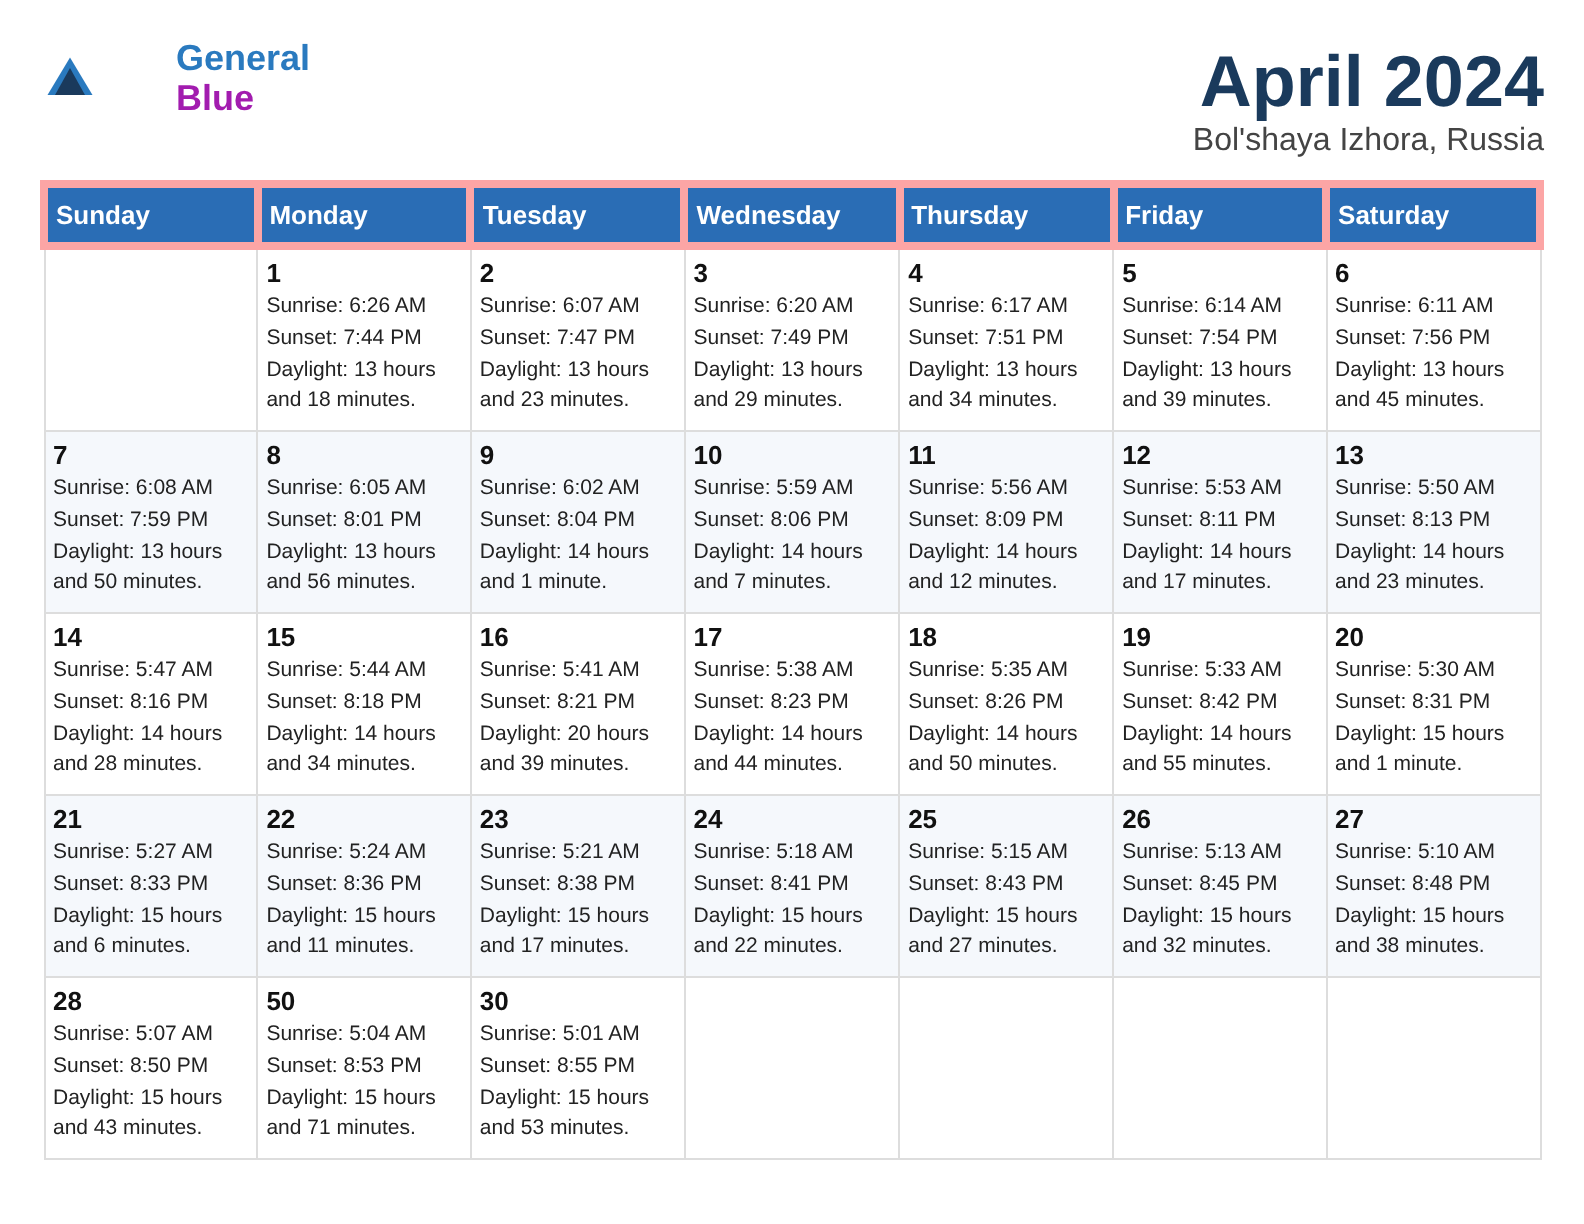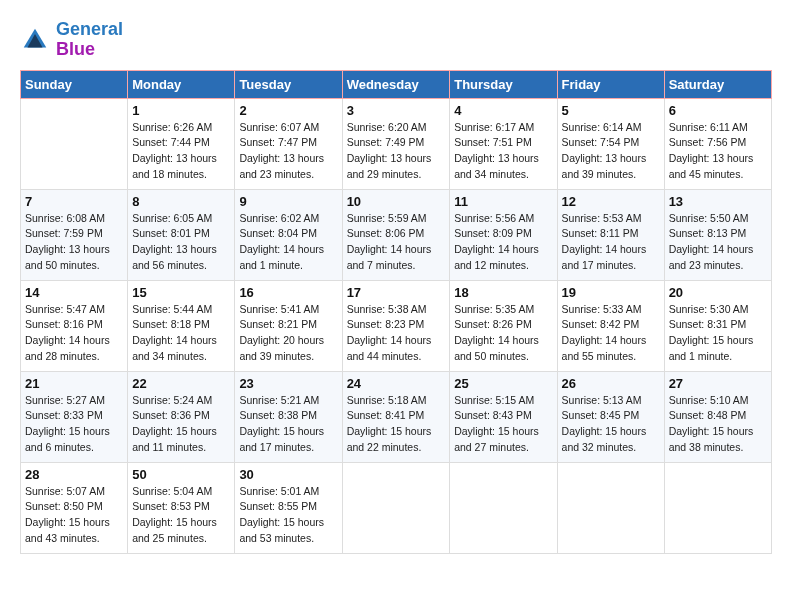--- a/index.html
+++ b/index.html
@@ -22,20 +22,21 @@
       gap: 6px;
     }
     .logo-text {
       font-size: 18px;
       font-weight: bold;
       color: #1a3a5c;
       line-height: 1.1;
     }
     .logo-text span {
       color: #2a7abf;
+      margin-left: 32px;
     }
     .logo-icon {
       width: 30px;
       height: 30px;
     }
     .title-block {
       text-align: right;
     }
     .title-month {
       font-size: 36px;
@@ -51,21 +52,21 @@
       border-collapse: collapse;
       font-size: 11px;
     }
     thead tr th {
       background-color: #2a6db5;
       color: #fff;
       padding: 6px 4px;
       text-align: left;
       font-size: 13px;
       font-weight: bold;
-      border: 1px solid #fca5a5;
+      border: 4px solid #fca5a5;
     }
     tbody tr {
       border-bottom: 1px solid #ccc;
     }
     tbody td {
       vertical-align: top;
       padding: 4px 4px 6px 4px;
       border: 1px solid #ddd;
       min-height: 80px;
       width: 108px;
@@ -98,20 +99,24 @@
 <div class="header">
   <div class="logo">
     <svg class="logo-icon" viewBox="0 0 40 40">
       <polygon points="20,5 35,30 5,30" fill="#2a7abf"></polygon>
       <polygon points="20,12 30,30 10,30" fill="#1a3a5c"></polygon>
     </svg>
     <div class="logo-text">
       <span>General</span><br>
       <span style="color:#a21caf">Blue</span>
     </div>
+  </div>
+  <div class="title-block">
+    <div class="title-month">April 2024</div>
+    <div class="title-location">Bol'shaya Izhora, Russia</div>
   </div>
 </div>
 
 <table>
   <thead>
     <tr>
       <th>Sunday</th>
       <th>Monday</th>
       <th>Tuesday</th>
       <th>Wednesday</th>
@@ -353,21 +358,21 @@
           <span>Sunrise: 5:07 AM</span><br>
           <span>Sunset: 8:50 PM</span><br>
           <span>Daylight: 15 hours and 43 minutes.</span>
         </div>
         </td>
         <td>
           <span class="day-num">50</span>
         <div class="day-info">
           <span>Sunrise: 5:04 AM</span><br>
           <span>Sunset: 8:53 PM</span><br>
-          <span>Daylight: 15 hours and 25 minutes.</span>
+          <span>Daylight: 15 hours and 71 minutes.</span>
         </div>
         </td>
         <td>
           <span class="day-num">30</span>
         <div class="day-info">
           <span>Sunrise: 5:01 AM</span><br>
           <span>Sunset: 8:55 PM</span><br>
           <span>Daylight: 15 hours and 53 minutes.</span>
         </div>
         </td>

